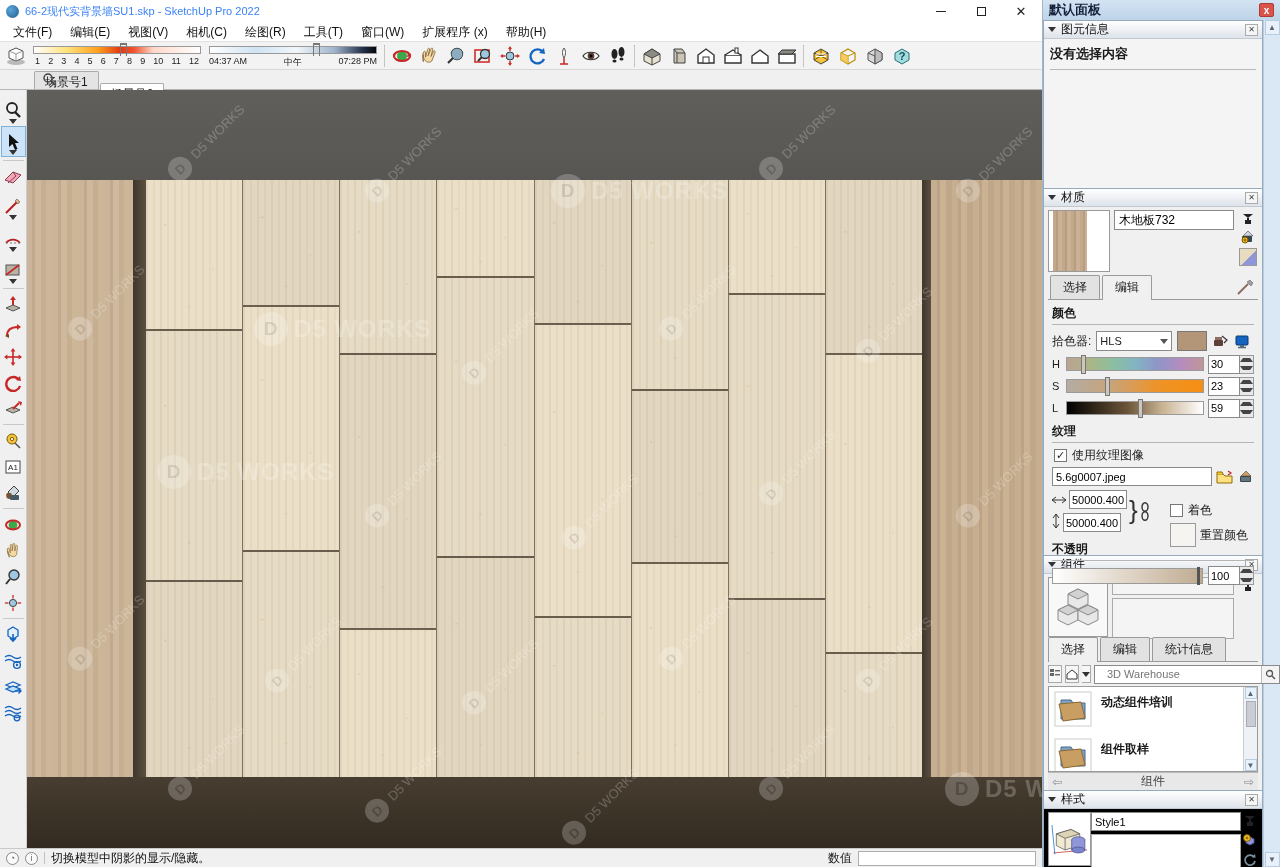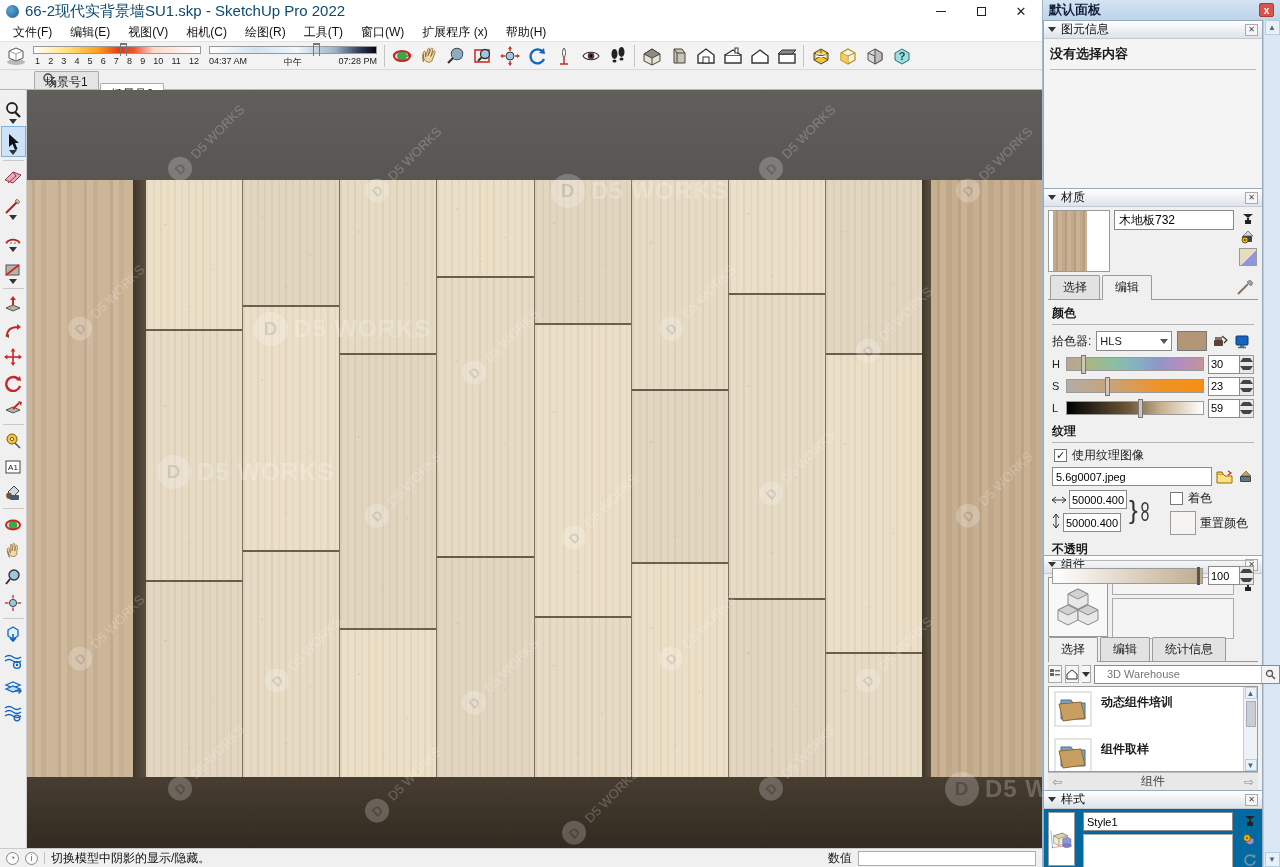--- a/index.html
+++ b/index.html
@@ -4,21 +4,21 @@
 <style>
   *{margin:0;padding:0;box-sizing:border-box;}
   html,body{width:1280px;height:867px;overflow:hidden;}
   body{font-family:"Liberation Sans","DejaVu Sans",sans-serif;font-size:12px;color:#1a1a1a;background:#f0f0f0;display:flex;}
 
   
   .main-area{width:1043px;display:flex;flex-direction:column;position:relative;background:#f5f5f5;border-right:1px solid #9fb6cc;}
 
   .titlebar{height:22px;background:#ffffff;display:flex;align-items:center;padding:0 6px;gap:6px;}
   .app-icon{width:13px;height:13px;border-radius:50%;background:radial-gradient(circle at 35% 35%,#5aa7d8,#1f5d8f);}
-  .title-text{font-size:15px;color:#0c4a6e;}
+  .title-text{font-size:11px;color:#3b82f6;}
   .win-btns{margin-left:auto;display:flex;gap:26px;padding-right:8px;}
   .win-btn{width:14px;height:14px;display:flex;align-items:center;justify-content:center;font-size:13px;color:#222;cursor:default;}
   .win-btn .box{width:9px;height:9px;border:1px solid #222;}
   .win-btn .line{width:10px;height:1px;background:#222;}
 
   .menubar{height:20px;background:#fff;display:flex;padding:0 4px;border-bottom:1px solid #e2e2e2;}
   .menu-item{padding:2px 9px;font-size:12px;color:#111;}
 
   .toolbar{height:28px;background:#f3f3f3;border-bottom:1px solid #d8d8d8;display:flex;align-items:center;padding:0 2px;position:relative;}
   .tb-icon{width:27px;height:26px;display:flex;align-items:center;justify-content:center;flex:0 0 auto;}
@@ -133,21 +133,21 @@
   .arr-dn{width:0;height:0;border-left:3px solid transparent;border-right:3px solid transparent;border-top:4px solid #444;}
   .chk-row{display:flex;align-items:center;gap:5px;margin:4px 6px 0;font-size:12px;}
   .chk{width:13px;height:13px;border:1px solid #777;background:#fff;display:flex;align-items:center;justify-content:center;font-size:11px;color:#222;}
   .file-row{display:flex;align-items:center;gap:4px;margin:3px 4px 0;}
   .file-row input{flex:1;height:19px;border:1px solid #8a8a8a;font-size:11px;padding:0 3px;font-family:inherit;}
   .size-block{display:flex;margin:4px 4px 0;gap:2px;position:relative;height:46px;}
   .size-col{display:flex;flex-direction:column;gap:4px;}
   .size-row{display:flex;align-items:center;gap:3px;}
   .size-row input{width:58px;height:19px;border:1px solid #8a8a8a;font-size:11px;padding:0 2px;font-family:inherit;}
   .brace{font-size:26px;color:#333;line-height:40px;}
-  .colorize-zone{position:absolute;left:118px;top:0;display:flex;flex-direction:column;gap:4px;}
+  .colorize-zone{position:absolute;left:118px;top:12px;display:flex;flex-direction:column;gap:4px;}
   .reset-row{display:flex;align-items:center;gap:4px;}
   .reset-swatch{width:26px;height:24px;border:1px solid #9a9a9a;background:#f6f4f0;}
   .opacity-row{display:flex;align-items:center;gap:5px;margin:5px 4px 0;}
   .op-groove{flex:1;height:16px;border:1px solid #9a9a9a;background:linear-gradient(90deg,#ffffff,#c0ab90);position:relative;}
   .op-handle{position:absolute;right:2px;top:-2px;width:3px;height:18px;background:#555;}
 
   .comp-body{height:216px;background:#f0f0f0;padding:3px 4px 0;display:flex;flex-direction:column;}
   .comp-row1{display:flex;gap:4px;height:62px;}
   .comp-thumb{width:60px;height:60px;background:#f8f8f8;border:1px solid #9a9a9a;display:flex;align-items:center;justify-content:center;}
   .comp-fields{flex:1;display:flex;flex-direction:column;gap:3px;}
@@ -161,21 +161,21 @@
   .search-btn{width:18px;border-left:1px solid #bbb;display:flex;align-items:center;justify-content:center;background:#f4f4f4;}
   .comp-list{flex:1;background:#fff;border:1px solid #9a9a9a;overflow:hidden;position:relative;}
   .comp-item{display:flex;gap:8px;padding:3px 4px;}
   .comp-item .label{font-weight:bold;font-size:12px;padding-top:4px;}
   .list-scroll{position:absolute;right:0;top:0;bottom:0;width:14px;background:#eef2f6;border-left:1px solid #ccc;display:flex;flex-direction:column;align-items:center;}
   .list-thumb-bar{width:10px;height:26px;background:#c9ced4;margin-top:2px;border:1px solid #aab;}
   .comp-footer{height:18px;display:flex;align-items:center;padding:0 4px;color:#666;background:#e8e8e8;border-top:1px solid #bbb;}
   .comp-footer .mid{flex:1;text-align:center;font-size:12px;color:#444;}
   .chev{font-size:12px;color:#888;}
 
-  .style-body{flex:1;background:#0369a1;padding:3px 4px 0;display:flex;gap:8px;overflow:hidden;}
+  .style-body{flex:1;background:#000000;padding:3px 4px 0;display:flex;gap:0;overflow:hidden;}
   .style-thumb{width:60px;height:54px;background:#fff;border:1px solid #9a9a9a;display:flex;align-items:center;justify-content:center;overflow:hidden;}
   .style-fields{flex:1;display:flex;flex-direction:column;gap:3px;}
   .style-fields input{height:19px;border:1px solid #8a8a8a;font-size:11px;padding:0 3px;font-family:inherit;background:#fff;}
   .style-fields .desc{flex:1;border:1px solid #aaa;background:#fff;}
   .style-icons{width:20px;display:flex;flex-direction:column;gap:4px;align-items:center;}
 </style>
 </head>
 <body>
 
 <div class="main-area">

